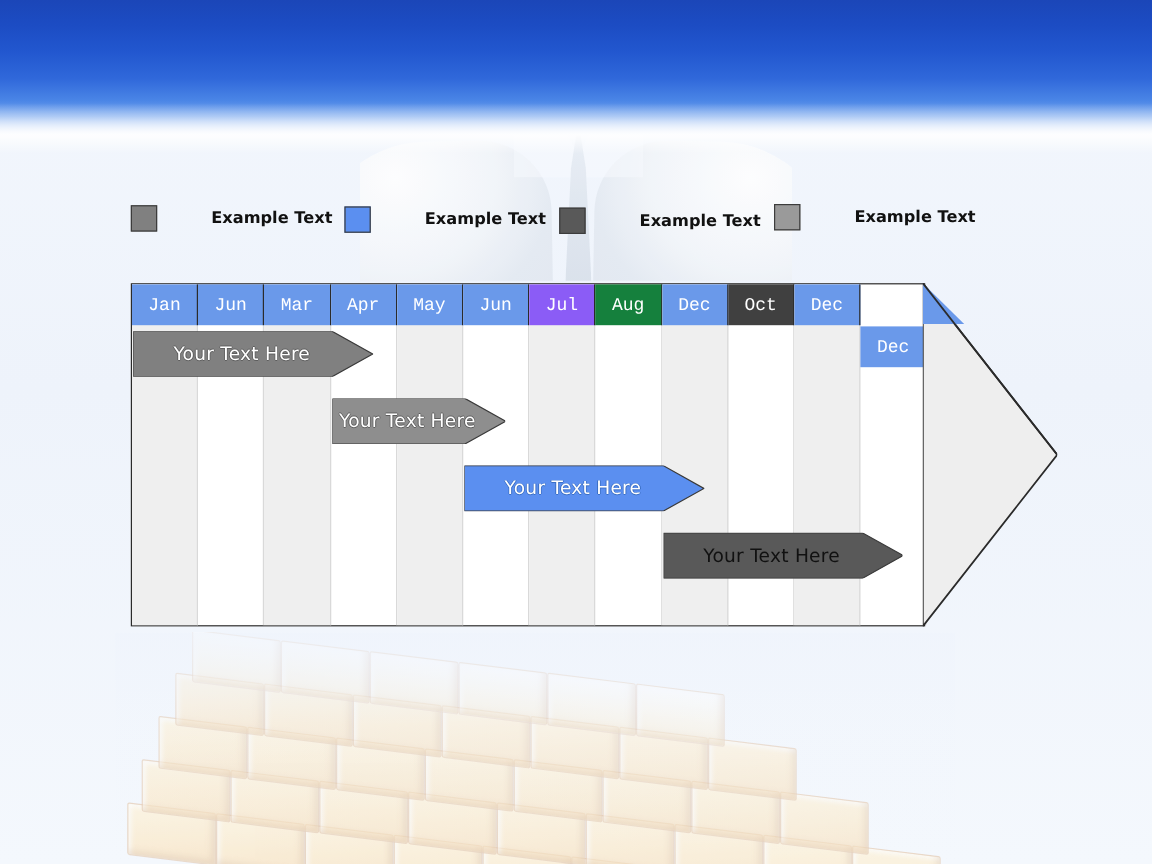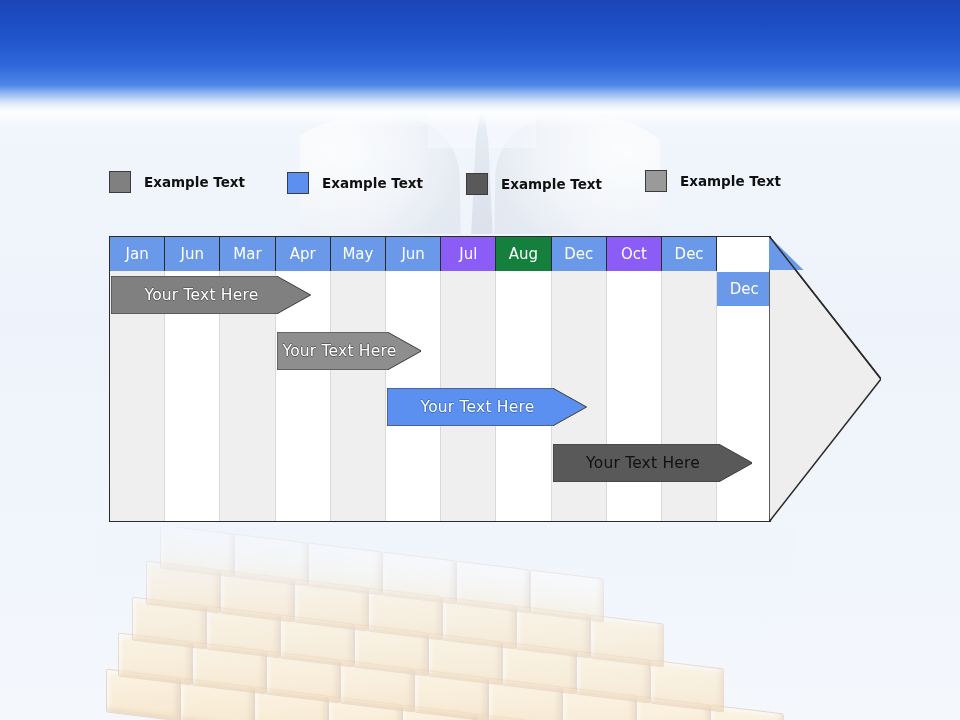--- a/index.html
+++ b/index.html
@@ -79,40 +79,41 @@
   .title {
     position: absolute; left: 64px; top: 58px;
     font-size: 31px; color: #ffffff; letter-spacing: .1px;
     white-space: nowrap;
     text-shadow: 0 1px 2px rgba(0,0,0,.18);
   }
   .title .bold { font-weight: 700; }
   .title .light { font-weight: 400; }
 
   
-  .legend-item { position: absolute; display: flex; align-items: center; }
+  .legend-item { position: absolute; display: flex; align-items: center; gap: 32px; }
   .legend-swatch {
     width: 20px; height: 20px; border: 1px solid #3c3c3c; flex: none;
   }
   .legend-label {
     margin-left: 13px; font-size: 13.5px; font-weight: 700; color: #111111;
     white-space: nowrap;
   }
 
   
   .chart { position: absolute; left: 109px; top: 236px; width: 772px; height: 288px; }
 
   .grid-body {
     position: absolute; left: 0; top: 0; width: 662px; height: 286px;
     border: 1.5px solid #2b2b2b; box-sizing: border-box;
     background: #ffffff;
   }
   .col {
     position: absolute; top: 0; bottom: 0; width: 55.2px;
     box-sizing: border-box;
+    font-family: Liberation Mono, monospace;
   }
   .col.alt { background: #efefef; }
   .col .vline {
     position:absolute; right: 0; top: 34px; bottom: 0; width: 1px; background: #d9d9d9;
   }
   .month-head {
     position: absolute; left: 0; top: 0; width: 100%; height: 34px;
     background: #6a99ea; box-sizing: border-box;
     border-right: 1.4px solid #2b2b2b;
     display: flex; align-items: center; justify-content: center;
@@ -256,21 +257,21 @@
           <div class="col" style="left: 386.4px;">
             <div class="vline"></div>
             <div class="month-head" style="background: #15803d;">Aug</div>
           </div>
           <div class="col alt" style="left: 441.6px;">
             <div class="vline"></div>
             <div class="month-head" style="background: rgb(106, 153, 234);">Dec</div>
           </div>
           <div class="col" style="left: 496.8px;">
             <div class="vline"></div>
-            <div class="month-head" style="background: #8b5cf6;">Oct</div>
+            <div class="month-head" style="background: #404040;">Oct</div>
           </div>
           <div class="col alt" style="left: 552px;">
             <div class="vline"></div>
             <div class="month-head" style="background: rgb(106, 153, 234);">Dec</div>
           </div>
           <div class="col" style="left: 607.2px;">
             <div class="vline"></div>
             <div class="month-head" style="background: rgb(106, 153, 234); margin-top: 35px;">Dec</div>
           </div>
         </div>

